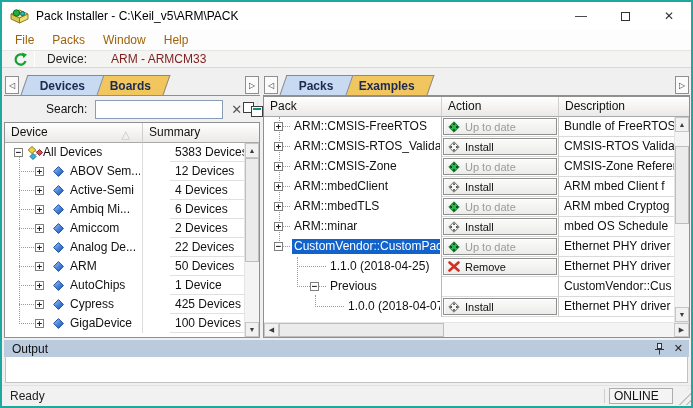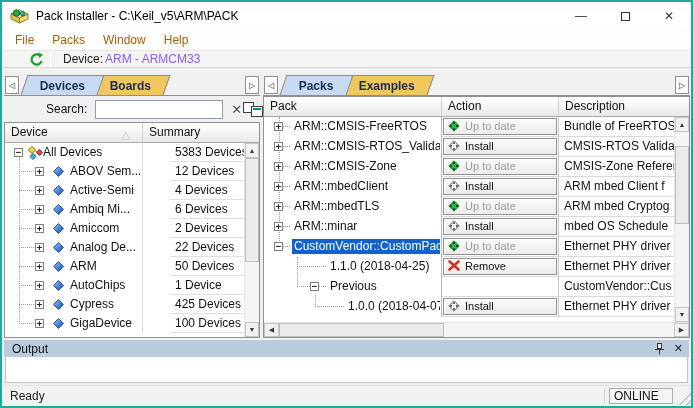--- a/index.html
+++ b/index.html
@@ -13,25 +13,25 @@
   .titlebar{height:28px;background:#fff;display:flex;align-items:center;padding-left:8px;}
   .app-icon{width:19px;height:16px;flex:0 0 auto;}
   .title-text{margin-left:7px;font-size:12px;color:#000;white-space:nowrap;}
   .win-controls{margin-left:auto;display:flex;height:100%;}
   .win-btn{width:44px;height:100%;display:flex;align-items:center;justify-content:center;color:#333;font-size:12px;}
   .btn-max i{display:block;width:9px;height:9px;border:1px solid #333;}
   
   .menubar{height:20px;background:#fdfdfd;display:flex;align-items:center;padding-left:4px;}
   .menu-item{padding:0 9px;line-height:20px;color:#a16207;}
   
-  .toolbar{height:18px;background:#f4f4f3;border-top:1px solid #e6e6e6;border-bottom:1px solid #d9d9d9;display:flex;align-items:center;padding-left:22px;}
+  .toolbar{height:18px;background:#f4f4f3;border-top:1px solid #e6e6e6;border-bottom:1px solid #d9d9d9;display:flex;align-items:center;padding-left:6px;}
   .tool-btn{width:22px;height:18px;display:flex;align-items:center;justify-content:center;}
   .tool-sep{width:1px;height:16px;background:#c9c9c9;border-right:1px solid #fff;margin:0 6px 0 4px;}
   .device-label{margin-left:6px;color:#222;}
-  .device-value{margin-left:2px;color:#8b5cf6;}
+  .device-value{margin-left:24px;color:#7f1d1d;}
   
   .workspace{position:absolute;top:70px;left:0;right:0;height:268px;background:#f0f0f0;}
   .panel{position:absolute;top:2px;height:264px;}
   #left-panel{left:2px;width:256px;}
   #right-panel{left:261px;width:427px;}
   
   .tabstrip{position:relative;height:22px;display:flex;align-items:flex-end;border-bottom:1px solid #8f8f8f;padding-left:20px;}
   .tab-arrow{position:absolute;top:2px;width:14px;height:18px;background:#fbfbfb;border:1px solid #8f8f8f;display:flex;align-items:center;justify-content:center;font-size:8px;color:#333;padding:0;}
   .tab-arrow.left{left:1px;}
   .tab-arrow.right{right:1px;}
@@ -66,21 +66,21 @@
   .expander{position:absolute;top:5px;width:9px;height:9px;background:#fff;border:1px solid #7f7f7f;z-index:3;color:#222;font:bold 9px/7px "DejaVu Sans Mono",monospace;text-align:center;padding:0;}
   .tree-icon{position:absolute;z-index:2;}
   .dlabel{position:absolute;top:2px;right:2px;font-size:12px;line-height:15px;white-space:nowrap;overflow:hidden;z-index:2;}
   
   .prow{display:flex;height:20px;position:relative;z-index:1;}
   .pcell{width:178px;position:relative;border-right:1px solid #b9b9b9;}
   .acell{width:117px;border-right:1px solid #c6c6c6;border-bottom:1px solid #dadada;padding:1px;}
   .dcell{flex:1;border-bottom:1px solid #dadada;font-size:12px;line-height:19px;padding-left:5px;white-space:nowrap;overflow:hidden;}
   .plabel{position:absolute;left:28px;right:1px;top:2px;font-size:12px;line-height:15px;white-space:nowrap;overflow:hidden;z-index:2;padding-left:2px;}
   .plabel.sel{background:#1262cc;color:#fff;}
-  .abtn{width:100%;height:100%;display:flex;align-items:flex-start;gap:5px;padding-left:4px;background:linear-gradient(#fbfbfa,#ececea);border:1px solid #8f8f8f;box-shadow:inset 1px 1px 0 #fff;font-size:11px;color:#111;white-space:nowrap;}
+  .abtn{width:100%;height:100%;display:flex;align-items:center;gap:5px;padding-left:4px;background:linear-gradient(#fbfbfa,#ececea);border:1px solid #8f8f8f;box-shadow:inset 1px 1px 0 #fff;font-size:11px;color:#111;white-space:nowrap;}
   .abtn.uptodate .albl{color:#9b9b9b;}
   
   .vscroll{position:absolute;top:0;right:0;bottom:0;width:15px;background:#f4f4f4;display:flex;flex-direction:column;z-index:4;border-left:1px solid #e5e5e5;}
   .sbtn{flex:0 0 15px;display:flex;align-items:center;justify-content:center;font-size:7px;color:#3c3c3c;background:#f1f1f1;border:1px solid #c6c6c6;padding:0;}
   .sthumb{background:#ebebeb;border:1px solid #bdbdbd;}
   .strack{flex:1;}
   .hscroll{flex:0 0 15px;display:flex;background:#f4f4f4;border-top:1px solid #e5e5e5;}
   .hthumb{width:165px;}
   
   #output-panel{position:absolute;left:2px;right:2px;top:338px;height:45px;}

